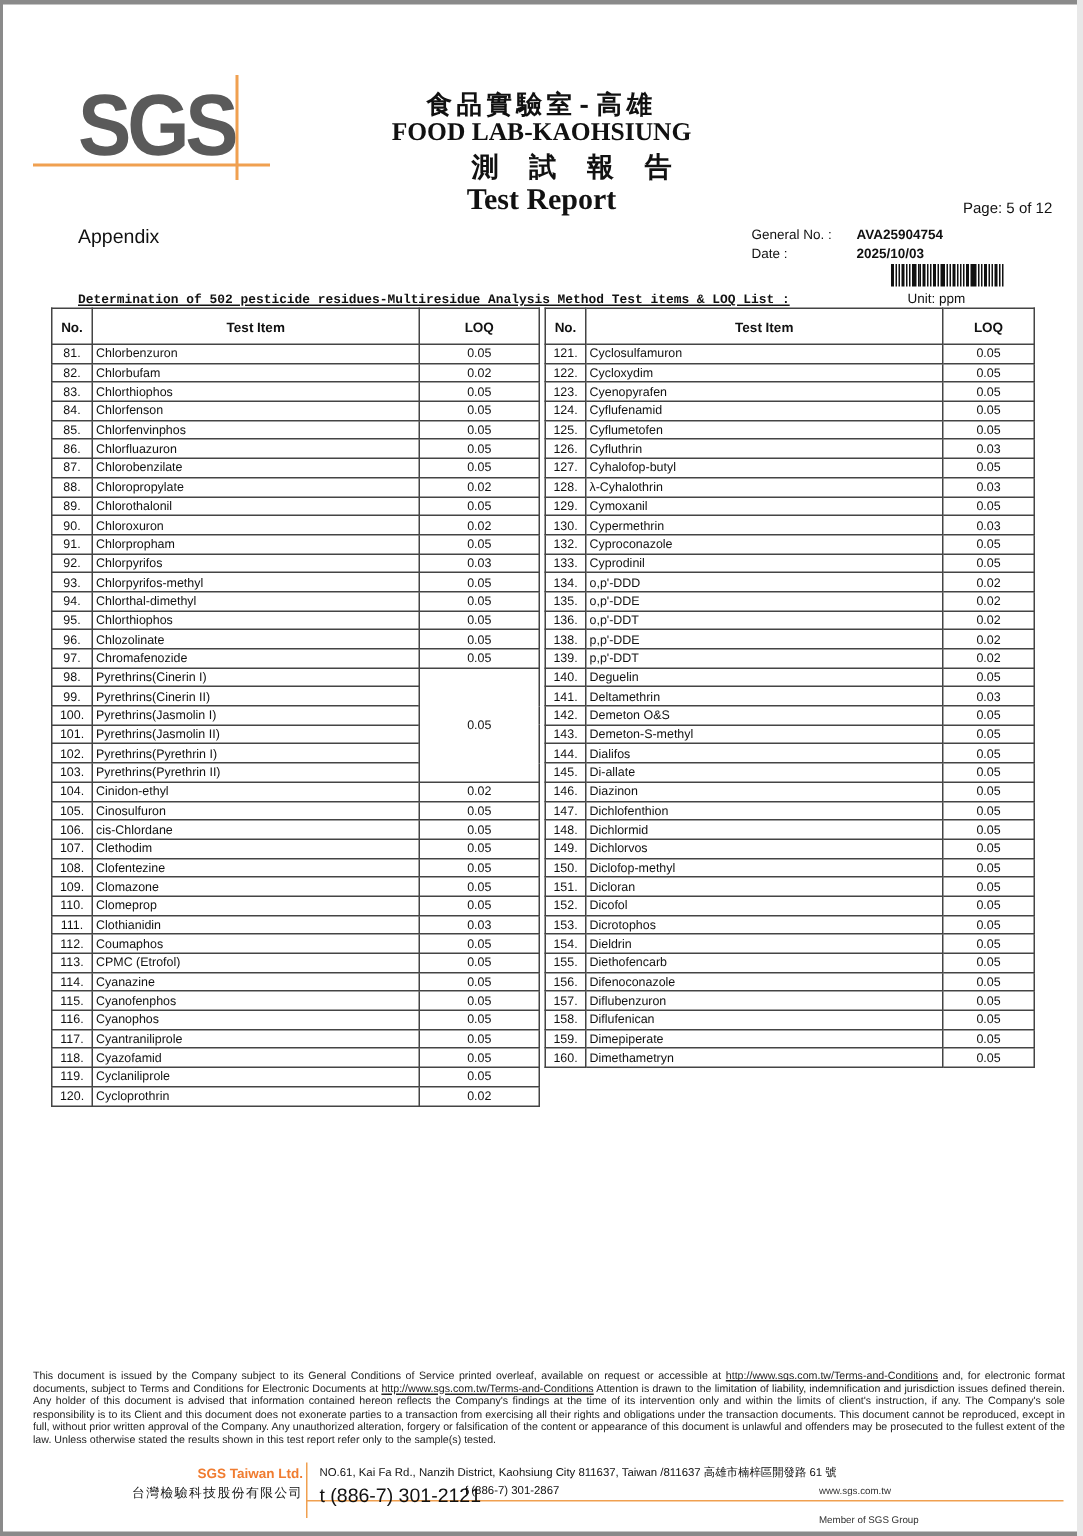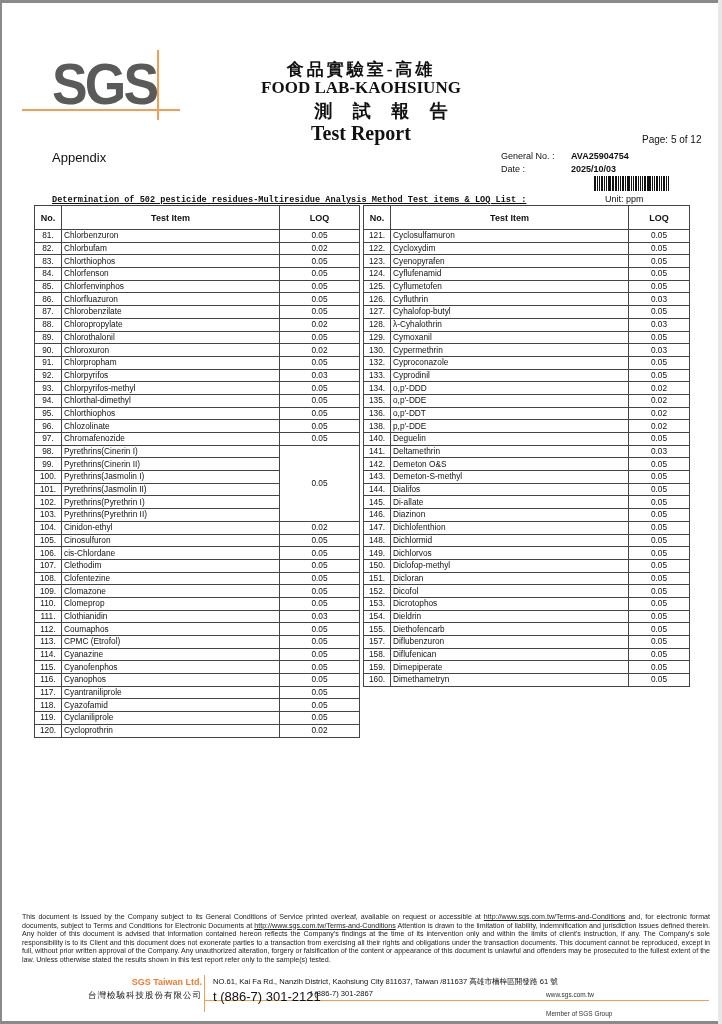--- a/index.html
+++ b/index.html
@@ -13,21 +13,21 @@
   .frame-bottom { position: absolute; left: 0; bottom: 0; width: 722px; height: 3px; background: #8a8a8a; }
   .frame-right { position: absolute; right: 0; top: 0; width: 4px; height: 1024px; background: #e8e8e8; }
 
   
   .logo { position: absolute; left: 52px; top: 55px; font-family: "Liberation Sans", sans-serif;
     font-weight: bold; font-size: 58px; color: #5a5a5a; letter-spacing: -3px; transform: scaleX(0.92); transform-origin: left top; line-height: 1; }
   .logo-hline { position: absolute; left: 22px; top: 109px; width: 158px; height: 2px; background: #f0a050; }
   .logo-vline { position: absolute; left: 157px; top: 50px; width: 2px; height: 70px; background: #f0a050; }
 
   .hdr { position: absolute; left: 0; width: 722px; text-align: center; font-family: "Liberation Serif", serif; }
-  .hdr-cn { top: 58px; font-size: 17px; letter-spacing: 3px; font-weight: bold; }
+  .hdr-cn { top: 58px; font-size: 17px; letter-spacing: 3px; font-weight: bold; font-family: Liberation Mono, monospace; }
   .hdr-en { top: 78px; font-size: 17px; font-weight: bold; }
   .hdr-cn2 { top: 99px; font-size: 18px; letter-spacing: 8px; font-weight: bold; margin-left: 24px; }
   .hdr-tr { top: 122px; font-size: 20px; font-weight: bold; }
 
   .page-no { position: absolute; left: 642px; top: 134px; font-size: 10px; }
   .appendix { position: absolute; left: 52px; top: 150px; font-size: 13px; }
   .meta { position: absolute; top: 150px; font-size: 9px; line-height: 13px; }
   .meta-labels { left: 501px; }
   .meta-values { left: 571px; font-weight: bold; }
   .barcode { position: absolute; left: 594px; top: 176px; width: 76px; height: 15px; display: flex; }
@@ -425,20 +425,25 @@
         <td class="no">136.</td>
         <td>o,p'-DDT</td>
         <td class="loq">0.02</td>
       </tr>
       <tr>
         <td class="no">138.</td>
         <td>p,p'-DDE</td>
         <td class="loq">0.02</td>
       </tr>
       <tr>
+        <td class="no">139.</td>
+        <td>p,p'-DDT</td>
+        <td class="loq">0.02</td>
+      </tr>
+      <tr>
         <td class="no">140.</td>
         <td>Deguelin</td>
         <td class="loq">0.05</td>
       </tr>
       <tr>
         <td class="no">141.</td>
         <td>Deltamethrin</td>
         <td class="loq">0.03</td>
       </tr>
       <tr>
@@ -502,20 +507,25 @@
         <td class="loq">0.05</td>
       </tr>
       <tr>
         <td class="no">154.</td>
         <td>Dieldrin</td>
         <td class="loq">0.05</td>
       </tr>
       <tr>
         <td class="no">155.</td>
         <td>Diethofencarb</td>
+        <td class="loq">0.05</td>
+      </tr>
+      <tr>
+        <td class="no">156.</td>
+        <td>Difenoconazole</td>
         <td class="loq">0.05</td>
       </tr>
       <tr>
         <td class="no">157.</td>
         <td>Diflubenzuron</td>
         <td class="loq">0.05</td>
       </tr>
       <tr>
         <td class="no">158.</td>
         <td>Diflufenican</td>

